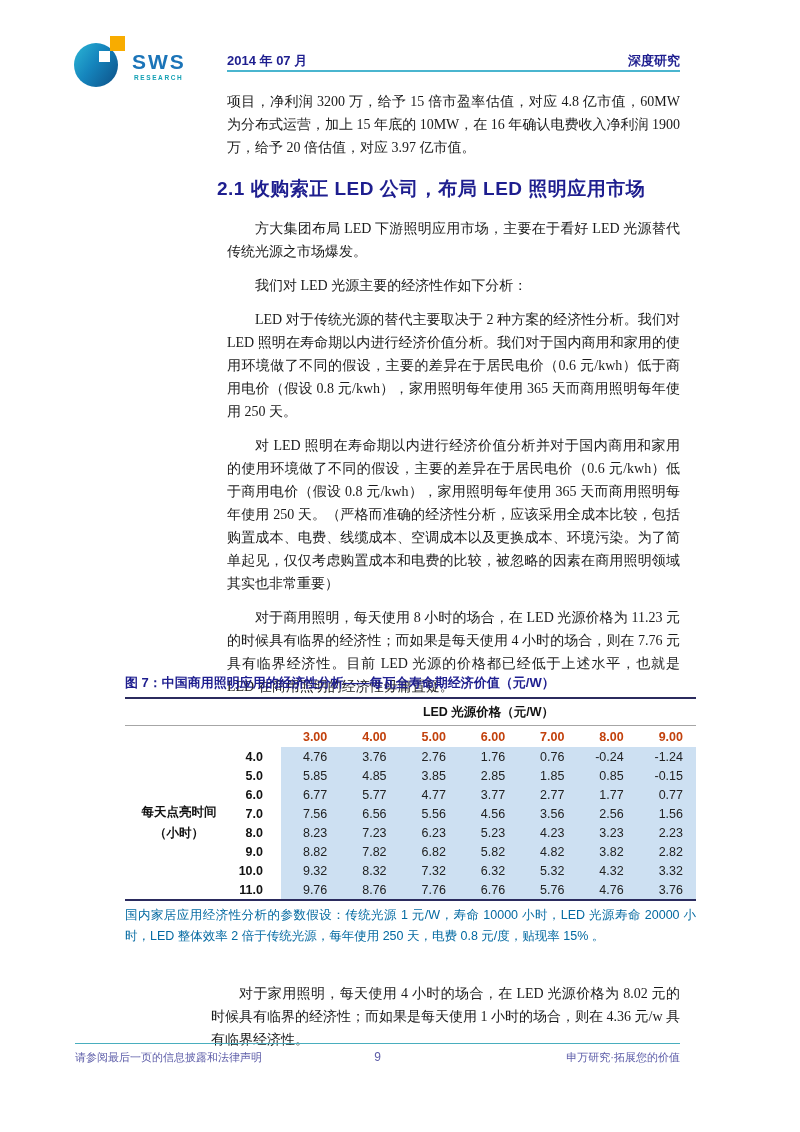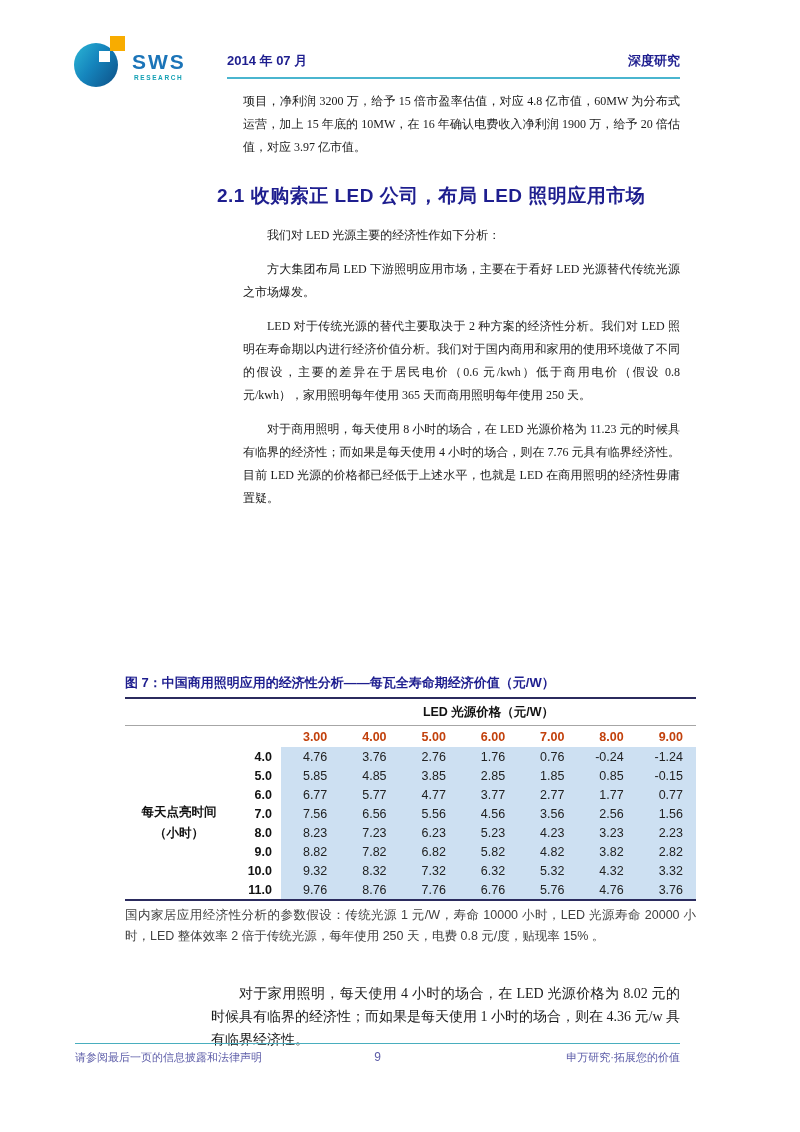--- a/index.html
+++ b/index.html
@@ -15,45 +15,45 @@
   .orange-sq{position:absolute;left:36px;top:0;width:15px;height:15px;background:#f8ac00;}
   .logo-sws{position:absolute;left:58px;top:16px;font-family:"Liberation Sans",sans-serif;
             font-weight:bold;font-size:21px;letter-spacing:2px;color:#1b74b8;font-style:normal;}
   .logo-research{position:absolute;left:60px;top:40px;font-family:"Liberation Sans",sans-serif;
             font-weight:bold;font-size:6.5px;letter-spacing:1.6px;color:#14a0b4;}
 
   
   .page-header{position:absolute;left:227px;right:60px;top:52px;
                display:flex;justify-content:space-between;align-items:flex-end;
                font-family:"Liberation Sans",sans-serif;font-weight:bold;font-size:13px;
-               color:#1e1e8f;border-bottom:2px solid #4ab5cf;padding-bottom:7px;}
+               color:#1e1e8f;border-bottom:2px solid #4ab5cf;padding-bottom:0;}
 
   
   .body-col{position:absolute;left:227px;right:60px;top:90px;}
-  .body-col p{margin:0 0 11px 16px;font-size:12px;line-height:23px;text-align:justify;}
+  .body-col p{margin:0 0 11px 0;font-size:14px;line-height:23px;text-align:justify;}
   .ind{text-indent:2em;}
   h2.sec{font-family:"Liberation Sans",sans-serif;font-weight:bold;color:#1e1e8f;
-         font-size:19px;margin:24px 0 15px -10px;letter-spacing:0.5px;}
+         font-size:19px;margin:17px 0 15px -10px;letter-spacing:0.5px;}
 
   
   .figure-col{position:absolute;left:125px;right:44px;top:674px;
               font-family:"Liberation Sans",sans-serif;}
   .fig-title{font-weight:bold;color:#1e1e8f;font-size:13px;margin-bottom:5px;}
   table.econ{width:100%;border-collapse:collapse;table-layout:fixed;
              border-top:2px solid #2b2b5e;border-bottom:2px solid #2b2b5e;
              font-family:"Liberation Sans",sans-serif;}
   tr.group-row td{border-bottom:1px solid #a6a6a6;}
   td.group-h{text-align:center;font-weight:bold;font-size:12.5px;padding:5px 0 4px 0;color:#111;}
   td.col-h{text-align:right;font-weight:bold;font-size:12.5px;padding:4px 13px 3px 0;color:#c2410c;}
   td.row-group{text-align:center;font-weight:bold;font-size:12.5px;vertical-align:middle;
                line-height:21px;color:#111;}
-  td.hour{text-align:right;font-weight:bold;font-size:12.5px;padding-right:9px;color:#111;}
+  td.hour{text-align:right;font-weight:bold;font-size:12.5px;padding-right:18px;color:#111;}
   td.val{text-align:right;font-size:12.5px;padding:2.5px 13px 2.5px 0;background:#cde0f2;color:#222;}
   .fig-source{font-size:12.5px;color:#222;margin-top:6px;}
-  .fig-note{font-size:12.5px;line-height:21px;color:#404040;margin-top:4px;text-align:justify;}
+  .fig-note{font-size:12.5px;line-height:21px;color:#0369a1;margin-top:4px;text-align:justify;}
 
   
   .last-col{position:absolute;left:211px;right:60px;top:982px;}
   .last-col p{margin:0;font-size:14px;line-height:23px;text-align:justify;text-indent:2em;}
 
   
   .footer{position:absolute;left:75px;right:60px;top:1043px;border-top:1px solid #49aebe;
           padding-top:6px;display:flex;align-items:baseline;
           font-family:"Liberation Sans",sans-serif;font-size:11px;color:#5c5ca8;gap:13px;}
   .footer .f-left{flex:1;text-align:left;}
@@ -76,23 +76,24 @@
   </div>
 
   <div class="page-header">
     <span>2014 年 07 月</span>
     <span>深度研究</span>
   </div>
 
   <div class="body-col">
     <p>项目，净利润 3200 万，给予 15 倍市盈率估值，对应 4.8 亿市值，60MW 为分布式运营，加上 15 年底的 10MW，在 16 年确认电费收入净利润 1900 万，给予 20 倍估值，对应 3.97 亿市值。</p>
     <h2 class="sec">2.1  收购索正 LED 公司，布局 LED 照明应用市场</h2>
+    <p class="ind">方大集团布局 LED 下游照明应用市场，主要在于看好 LED 光源替代传统光源之市场爆发。</p>
     <p class="ind">我们对 LED 光源主要的经济性作如下分析：</p>
-    <p class="ind">方大集团布局 LED 下游照明应用市场，主要在于看好 LED 光源替代传统光源之市场爆发。</p>
     <p class="ind">LED 对于传统光源的替代主要取决于 2 种方案的经济性分析。我们对 LED 照明在寿命期以内进行经济价值分析。我们对于国内商用和家用的使用环境做了不同的假设，主要的差异在于居民电价（0.6 元/kwh）低于商用电价（假设 0.8 元/kwh），家用照明每年使用 365 天而商用照明每年使用 250 天。</p>
+    <p class="ind">对 LED 照明在寿命期以内进行经济价值分析并对于国内商用和家用的使用环境做了不同的假设，主要的差异在于居民电价（0.6 元/kwh）低于商用电价（假设 0.8 元/kwh），家用照明每年使用 365 天而商用照明每年使用 250 天。（严格而准确的经济性分析，应该采用全成本比较，包括购置成本、电费、线缆成本、空调成本以及更换成本、环境污染。为了简单起见，仅仅考虑购置成本和电费的比较，被忽略的因素在商用照明领域其实也非常重要）</p>
     <p class="ind">对于商用照明，每天使用 8 小时的场合，在 LED 光源价格为 11.23 元的时候具有临界的经济性；而如果是每天使用 4 小时的场合，则在 7.76 元具有临界经济性。目前 LED 光源的价格都已经低于上述水平，也就是 LED 在商用照明的经济性毋庸置疑。</p>
   </div>
 
   <div class="figure-col">
     <div class="fig-title">图 7：中国商用照明应用的经济性分析——每瓦全寿命期经济价值（元/W）</div>
     <table class="econ" id="econ-table">
       <colgroup id="econ-cols">
           <col style="width: 108px;">
           <col style="width: 48px;">
           <col>

